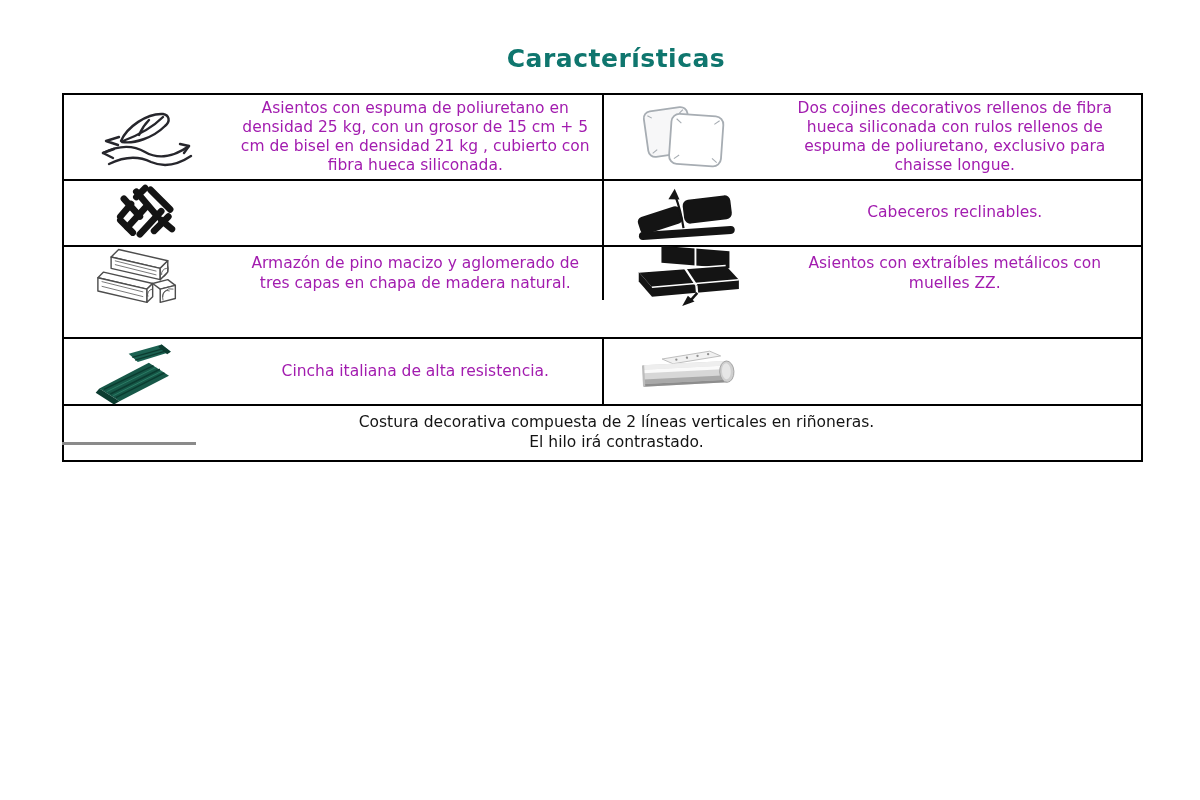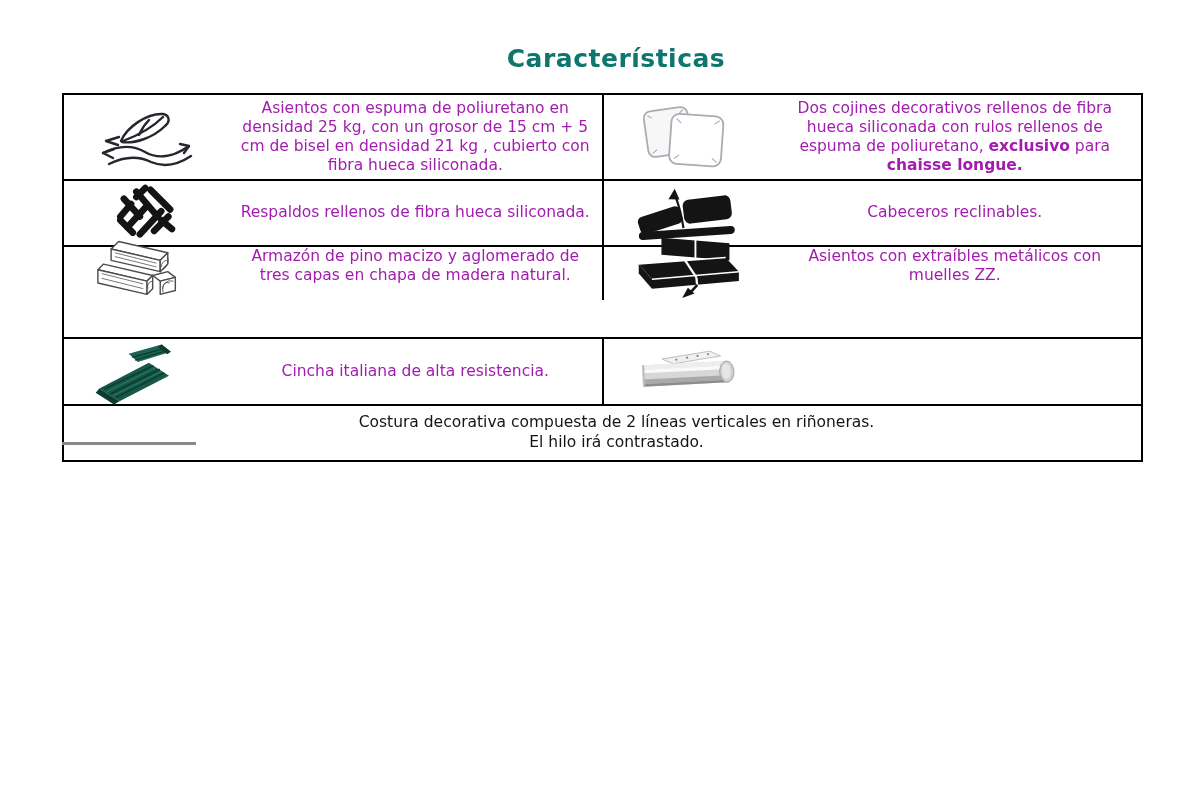--- a/index.html
+++ b/index.html
@@ -7,31 +7,31 @@
     font-family:"DejaVu Sans","Liberation Sans",sans-serif; color:#141414; }
   .page { position:relative; width:1200px; height:800px; background:#fff; overflow:hidden; }
 
   .title { position:absolute; top:44px; left:16px; width:100%; text-align:center;
     font-size:25px; font-weight:bold; color:#0f766e; letter-spacing:0.5px; }
 
   .tbl { position:absolute; left:62px; top:93px; width:1081px;
     border:2px solid #000; background:#fff; }
   .row { display:flex; width:100%; }
   .row + .row { border-top:2px solid #000; }
-  .r1 { height:84px; } .r2 { height:66px; } .r3 { height:55px;align-items:flex-end; }
+  .r1 { height:84px; } .r2 { height:66px; } .r3 { height:55px; }
   .r4 { height:67px;margin-top:37px; } .r5 { height:56px;padding-left:28px; }
 
   .half { flex:1 1 0; display:flex; align-items:center; min-width:0; }
   .half + .half { border-left:2px solid #000; }
 
   .iconbox { flex:0 0 165px; display:flex; align-items:center; justify-content:center; height:100%; }
   .txt { flex:1 1 auto; text-align:center; font-size:15.5px; line-height:1.24;
     padding:2px 10px; color:#a21caf; }
   .txt .inner { max-width:352px; margin:0 auto; }
-  .txt b { font-weight:bold; }
+  .txt b { font-weight:normal; }
 
   .footer-cell { flex:1 1 auto; display:flex; flex-direction:column; align-items:center;
     justify-content:center; height:100%; font-size:15.5px; line-height:1.28; text-align:center; }
 
   .grey-line { position:absolute; left:62px; top:442px; width:134px; height:3px; background:#8a8a8a; }
 </style>
 </head>
 <body>
 
 <div class="page">
@@ -91,23 +91,20 @@
               <path d="M52 60 L76 34"></path>
                 <path d="M68 56 L84 40"></path>
               <path d="M48 18 L58 8"></path>
               <path d="M34 20 L52 40"></path>
                 <path d="M48 12 L72 40"></path>
               <path d="M64 10 L86 32"></path>
                 <path d="M30 44 L44 58"></path>
               <path d="M76 44 L88 54"></path>
             </g>
           </svg>
-        </div>
-        <div class="txt">
-          <div class="inner">Respaldos rellenos de fibra hueca siliconada.</div>
         </div>
       </div>
       <div class="half">
         <div class="iconbox">
           <svg width="128" height="64" viewBox="0 0 120 64">
             <g transform="rotate(-4 60 40)">
               <rect x="12" y="48" width="96" height="8" rx="4" fill="#141414"></rect>
               <g transform="rotate(-14 36 36)">
                 <rect x="12" y="28" width="44" height="18" rx="5" fill="#141414"></rect>
               </g>

